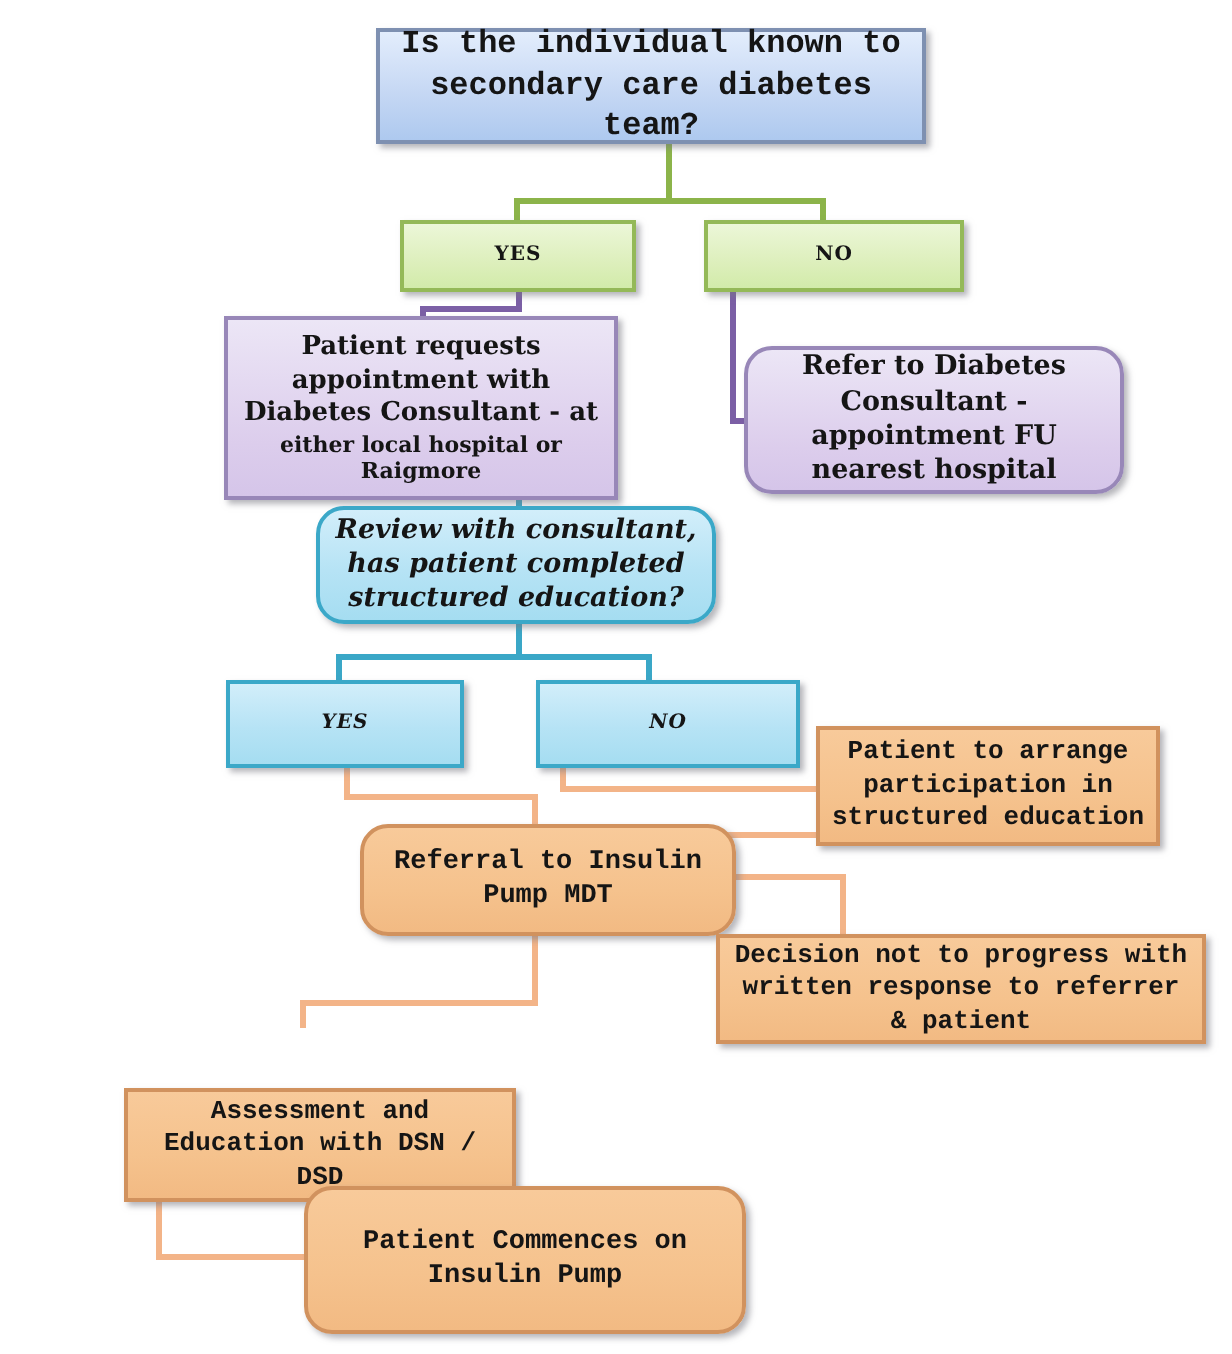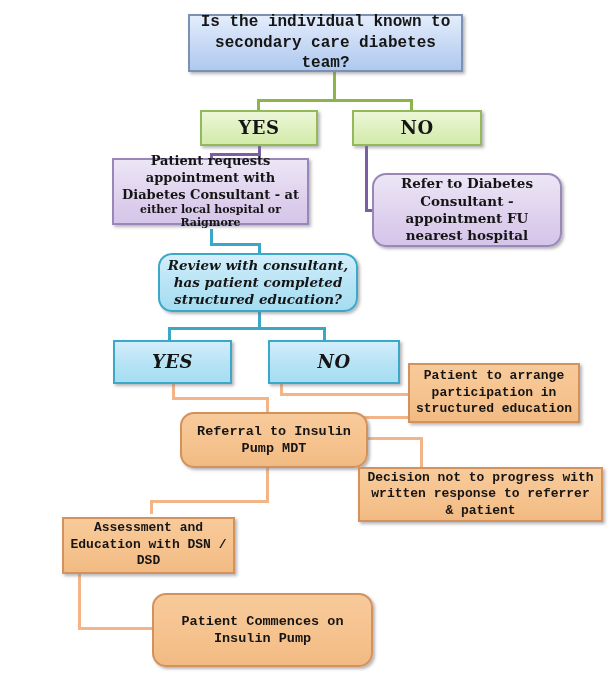--- a/index.html
+++ b/index.html
@@ -47,21 +47,21 @@
     background:linear-gradient(#f8ca9a 0%, #f5c28d 60%, #f2ba83 100%);
     border-color:#d1925e;
     font-family:Liberation Mono, monospace;
   }
   .seg{position:absolute;}
   .seg.gc{background:#8cb44a;}
   .seg.pc{background:#7b5fa5;}
   .seg.tc{background:#3aa7c7;}
   .seg.oc{background:#f3b488;}
   .fs16{font-size:16px;}
-  .fs14{font-size:18px;letter-spacing:0.5px;}
+  .fs14{font-size:10px;letter-spacing:0.5px;}
   .fs135{font-size:13.5px;border-radius:14px;}
   .fs13{font-size:13px;}
   .sub{font-size:11px;line-height:1.2;}
 </style>
 </head>
 <body>
 
 <div id="canvas">
 
   <div class="seg gc" style="left:333px;top:72px;width:3px;height:30px;"></div>
@@ -102,21 +102,21 @@
   </div>
 
   <div class="box green fs14" style="left:200px;top:110px;width:118px;height:36px;">
     <span>YES</span>
   </div>
 
   <div class="box green fs14" style="left:352px;top:110px;width:130px;height:36px;">
     <span>NO</span>
   </div>
 
-  <div class="box purple fs13" style="left:112px;top:158px;width:197px;height:67px;">
+  <div class="box purple fs13" style="left:112px;top:158px;width:197px;height:92px;">
     <span>Patient requests appointment with Diabetes Consultant - at</span>
     <span class="sub">either local hospital or Raigmore</span>
   </div>
 
   <div class="box purple fs135" style="left:372px;top:173px;width:190px;height:74px;">
     <span>Refer to Diabetes Consultant - appointment FU nearest hospital</span>
   </div>
 
   <div class="box cyan fs135" style="left:158px;top:253px;width:200px;height:59px;">
     <span>Review with consultant, has patient completed structured education?</span>
@@ -135,21 +135,21 @@
   </div>
 
   <div class="box orange fs135" style="left:180px;top:412px;width:188px;height:56px;">
     <span>Referral to Insulin Pump MDT</span>
   </div>
 
   <div class="box orange fs13" style="left:358px;top:467px;width:245px;height:55px;">
     <span>Decision not to progress with written response to referrer &amp; patient</span>
   </div>
 
-  <div class="box orange fs13" style="left:62px;top:517px;width:173px;height:57px;justify-content:flex-end;">
+  <div class="box orange fs13" style="left:62px;top:544px;width:196px;height:57px;">
     <span>Assessment and Education with DSN / DSD</span>
   </div>
 
   <div class="box orange fs135" style="left:152px;top:593px;width:221px;height:74px;">
     <span>Patient Commences on Insulin Pump</span>
   </div>
 
 </div>
 
 </body></html>

